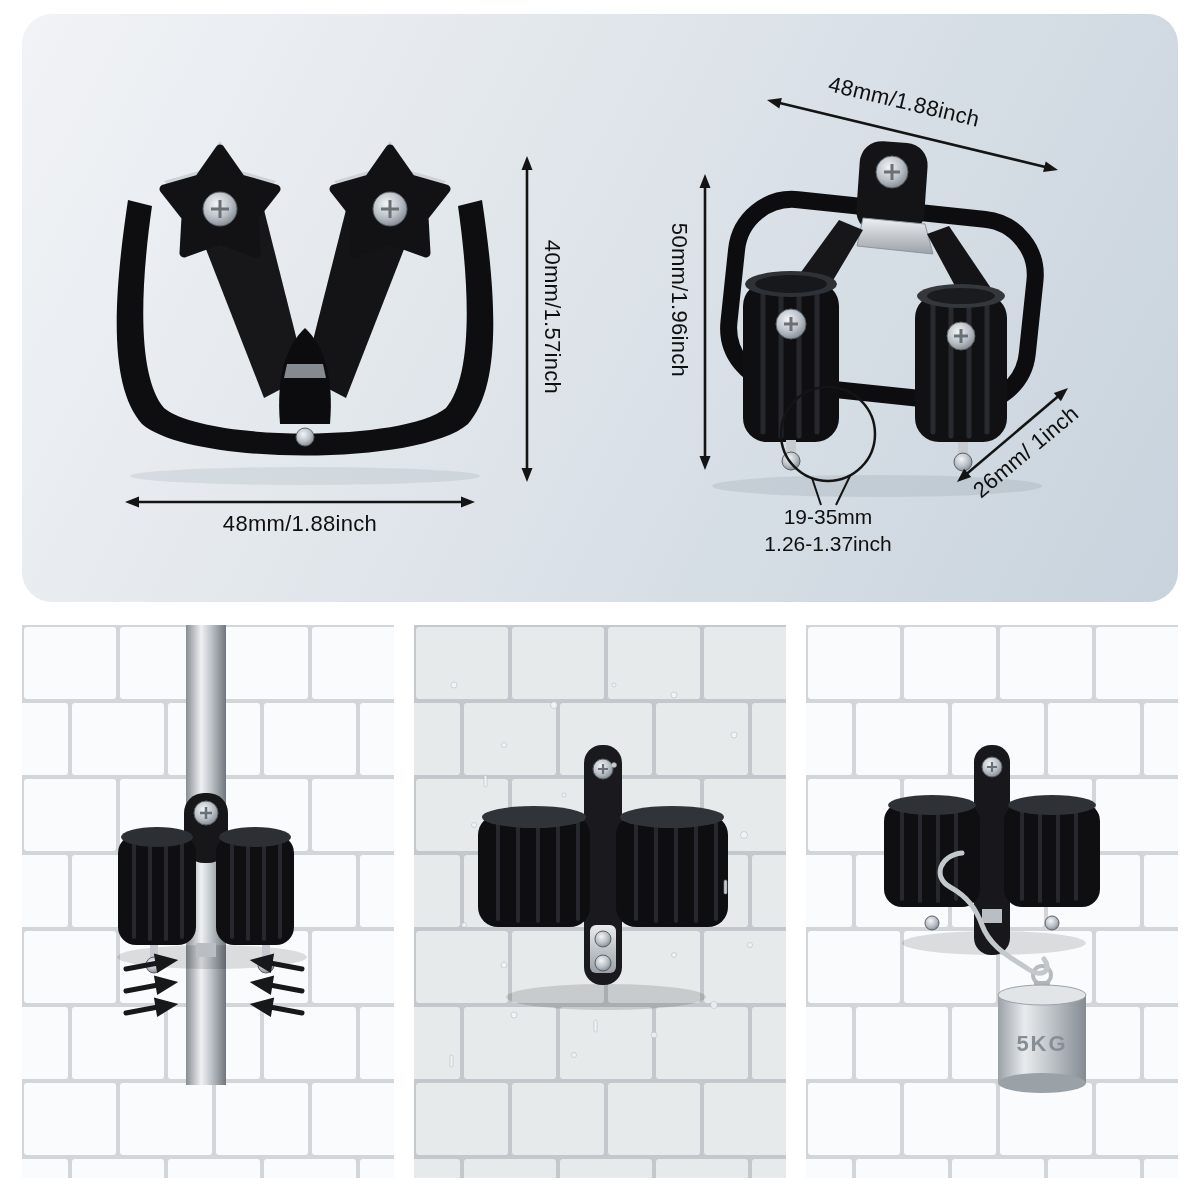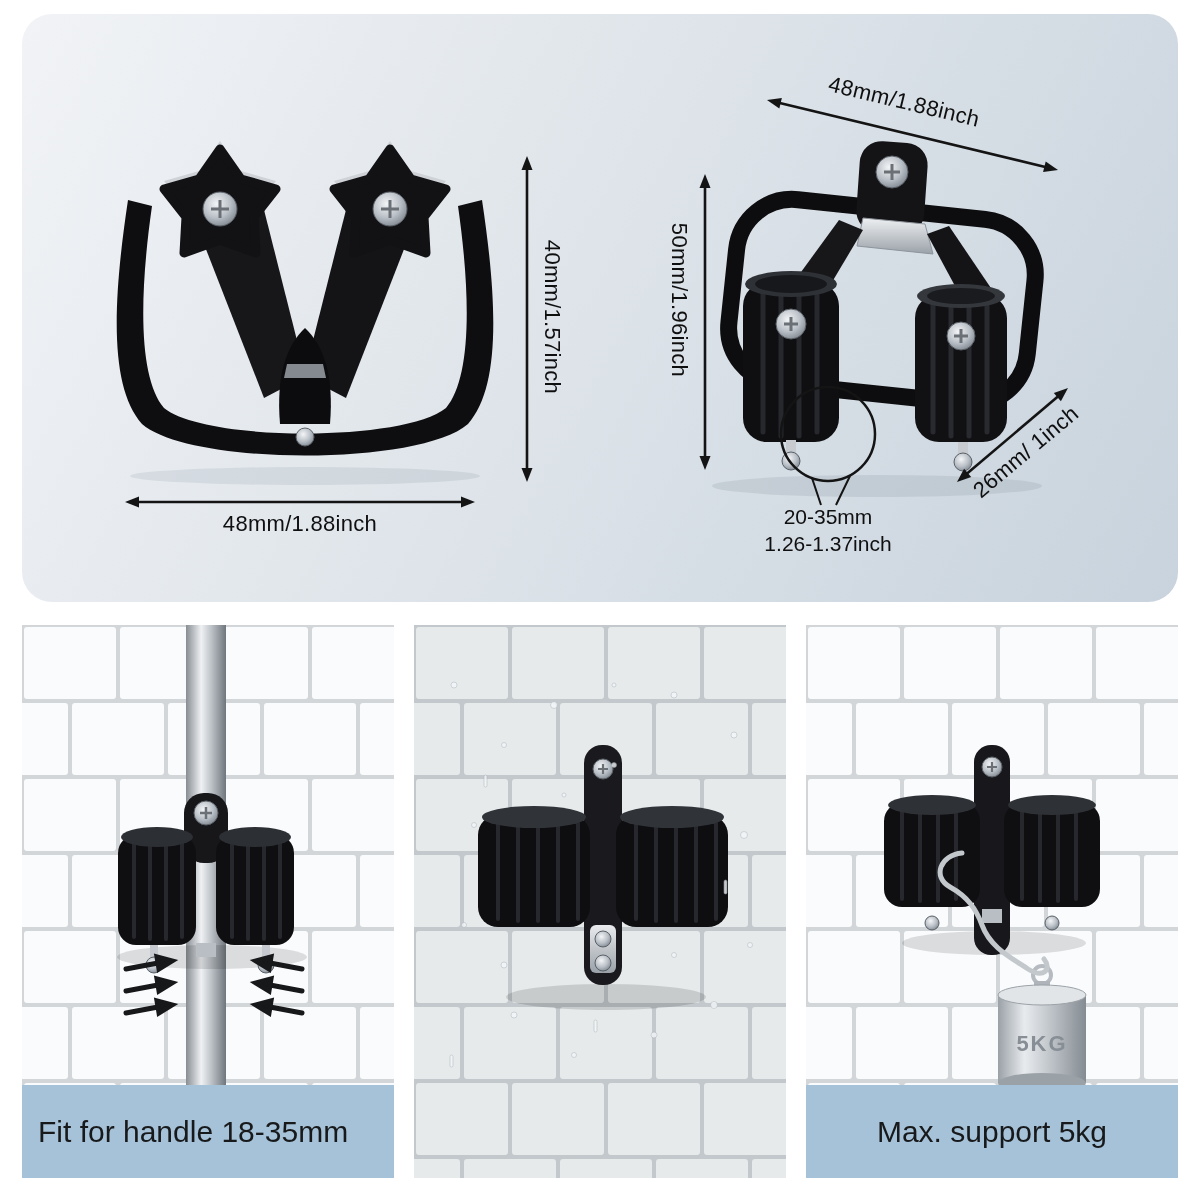--- a/index.html
+++ b/index.html
@@ -154,21 +154,21 @@
       <circle cx="806" cy="420" r="47" fill="none" stroke="#141414" stroke-width="2.5"></circle>
       <path d="M790 464 L799 491 M828 462 L814 491" stroke="#141414" stroke-width="2" fill="none"></path>
     </svg>
 
     <div class="dim-label" style="left:278px;top:510px">48mm/1.88inch</div>
     <div class="dim-label v" style="left:530px;top:303px">40mm/1.57inch</div>
     <div class="dim-label" style="left:882px;top:88px;transform:translate(-50%,-50%) rotate(13.5deg)">48mm/1.88inch</div>
     <div class="dim-label v" style="left:657px;top:286px">50mm/1.96inch</div>
     <div class="dim-label" style="left:1004px;top:438px;transform:translate(-50%,-50%) rotate(-40deg)">26mm/ 1inch</div>
     <div class="grip-label" style="left:806px;top:516px">
-      <div>20-35mm</div>
+      <div>19-35mm</div>
       <div>1.26-1.37inch</div>
     </div>
   </div>
 
   <div class="feature" id="feature-fit">
     <svg class="scene" width="372" height="553" viewBox="0 0 372 553">
       <defs>
         <pattern id="tilesA" width="96" height="152" patternUnits="userSpaceOnUse">
           <rect width="96" height="152" fill="#d3d6d9"></rect>
           <rect x="2" y="2" width="92" height="72" rx="3" fill="#fafbfc"></rect>
@@ -223,21 +223,20 @@
         <path d="M104 388 L136 382" fill="none"></path>
           <polygon points="150,380 135,376 137,388"></polygon>
         <path d="M280 344 L248 338" fill="none"></path>
           <polygon points="234,336 249,332 247,344"></polygon>
         <path d="M280 366 L248 360" fill="none"></path>
           <polygon points="234,358 249,354 247,366"></polygon>
         <path d="M280 388 L248 382" fill="none"></path>
           <polygon points="234,380 249,376 247,388"></polygon>
       </g>
     </svg>
-    <div class="caption left">Fit for handle 18-35mm</div>
   </div>
 
   <div class="feature" id="feature-waterproof">
     <svg class="scene" width="372" height="553" viewBox="0 0 372 553">
       <defs>
         <pattern id="tilesB" width="96" height="152" patternUnits="userSpaceOnUse">
           <rect width="96" height="152" fill="#cdd1d4"></rect>
           <rect x="2" y="2" width="92" height="72" rx="3" fill="#f5f7f8"></rect>
           <rect x="-46" y="78" width="92" height="72" rx="3" fill="#f5f7f8"></rect>
           <rect x="50" y="78" width="92" height="72" rx="3" fill="#f5f7f8"></rect>
@@ -354,16 +353,15 @@
       <path d="M156 228 C134 230 126 252 144 262 C162 272 170 284 176 300 C184 322 204 332 222 344 C238 354 246 344 238 334" fill="none" stroke="#c3c8cd" stroke-width="5" stroke-linecap="round"></path>
 
       <g>
         <rect x="228" y="356" width="16" height="11" fill="#aeb4ba"></rect>
         <rect x="192" y="370" width="88" height="88" fill="url(#weightG)"></rect>
         <ellipse cx="236" cy="370" rx="44" ry="10" fill="#e2e5e8" stroke="#9ba2a8" stroke-width="1"></ellipse>
         <ellipse cx="236" cy="458" rx="44" ry="10" fill="#9aa1a7"></ellipse>
         <text x="236" y="426" text-anchor="middle" font-size="22" font-weight="bold" letter-spacing="2" fill="#878e95">5KG</text>
       </g>
     </svg>
-    <div class="caption">Max. support 5kg</div>
   </div>
 
 </div>
 
 </body></html>

